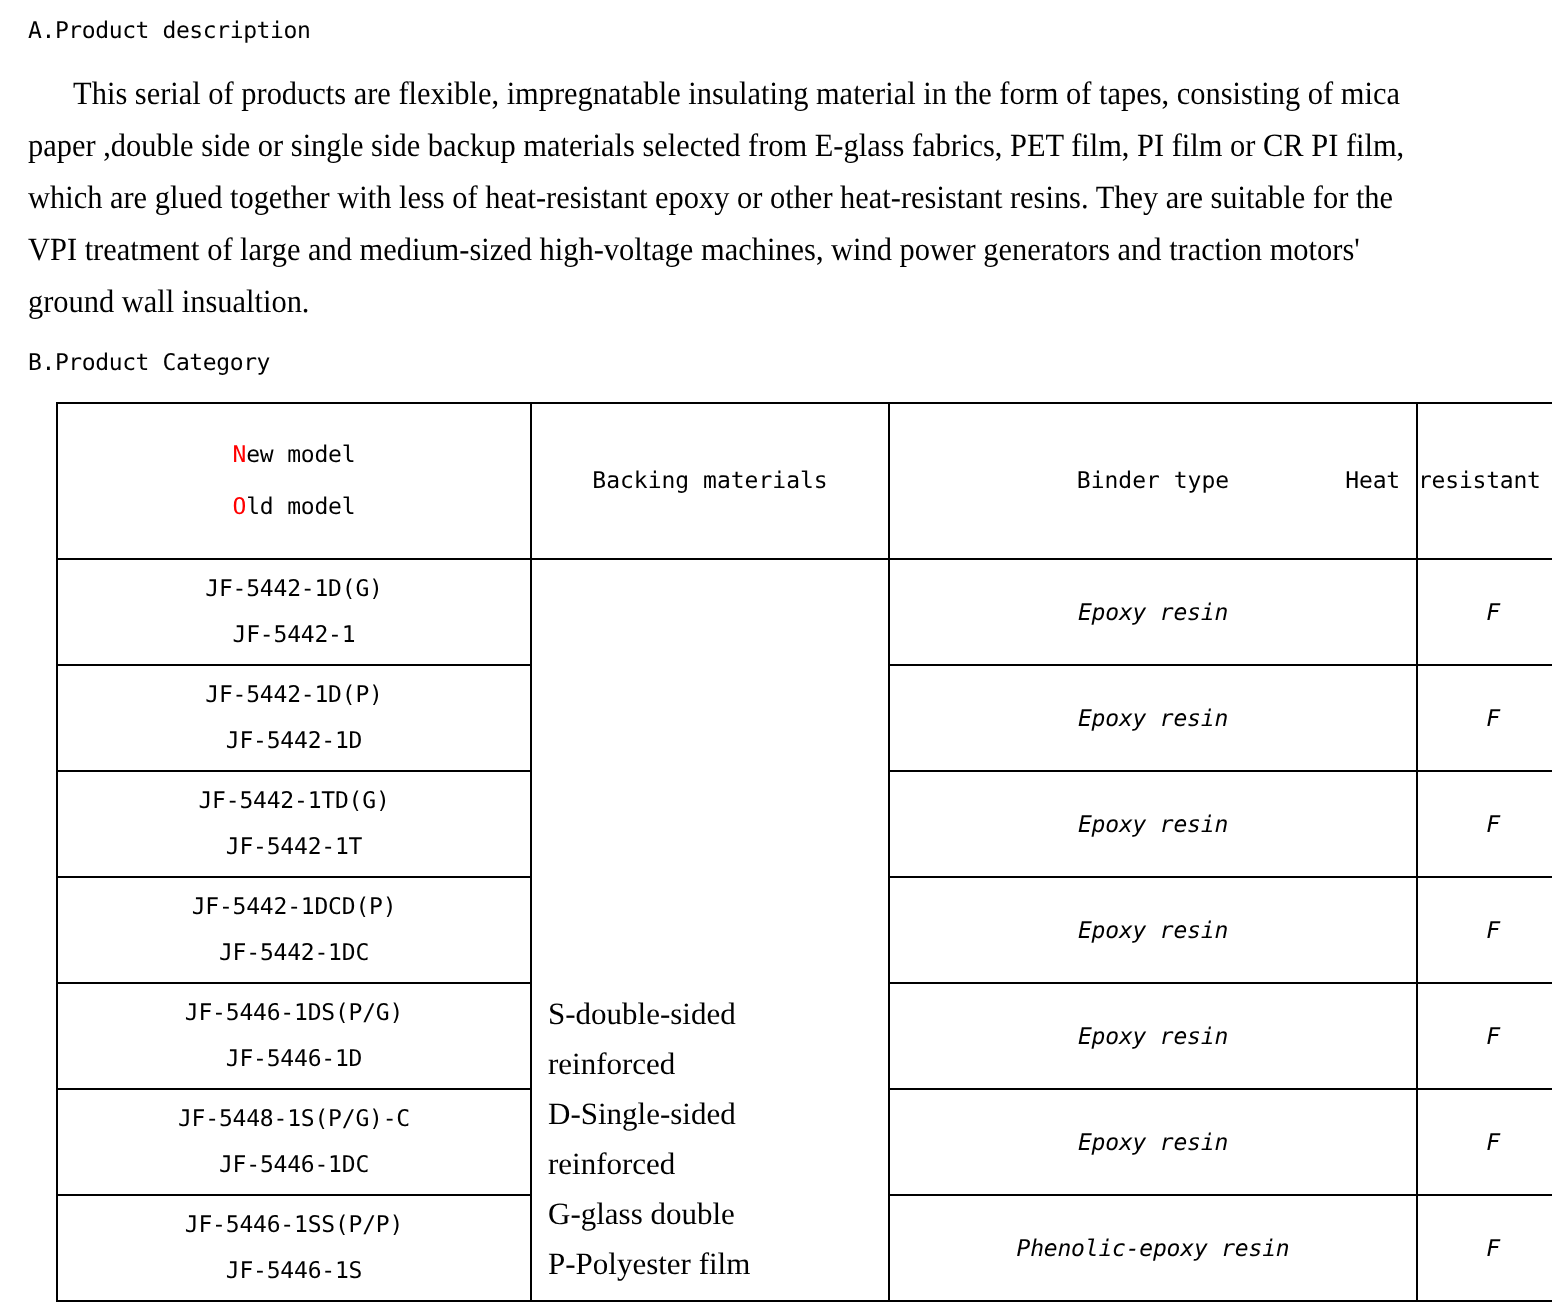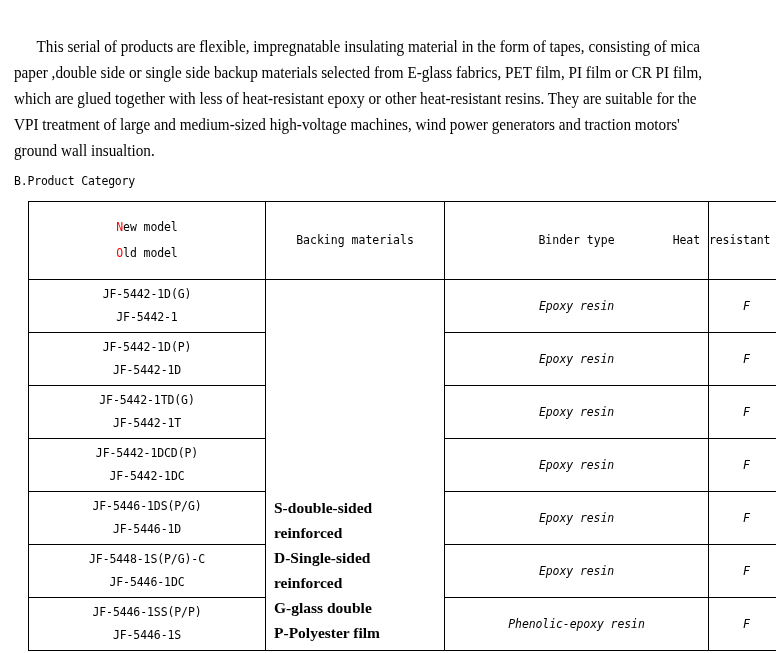--- a/index.html
+++ b/index.html
@@ -131,21 +131,20 @@
   }
   .model-line {
     white-space: pre;
     letter-spacing: -0.1px;
   }
 
   
   .backing-cell {
     vertical-align: top;
     text-align: left;
-    font-weight: bold;
   }
   .backing-inner {
     font-family: "Liberation Serif", "DejaVu Serif", serif;
     font-size: 15.5px;
     line-height: 25px;
     padding-left: 8px;
     padding-top: 210px;
     text-align: left;
     white-space: nowrap;
   }
@@ -156,20 +155,21 @@
     white-space: pre;
     letter-spacing: -0.1px;
     font-style: italic;
   }
 </style>
 </head>
 <body>
 
 <div class="page">
 
+  <div class="section-heading" id="heading-a">A.Product description</div>
 
   <div class="body-paragraph">This serial of products are flexible, impregnatable insulating material in the form of tapes, consisting of mica paper ,double side or single side backup materials selected from E-glass fabrics, PET film, PI film or CR PI film, which are glued together with less of heat-resistant epoxy or other heat-resistant resins. They are suitable for the VPI treatment of large and medium-sized high-voltage machines, wind power generators and traction motors' ground wall insualtion.</div>
 
   <div class="section-heading" id="heading-b">B.Product Category</div>
 
   <table class="product-table">
     <colgroup>
       <col class="c-model">
       <col class="c-backing">
       <col class="c-binder">

